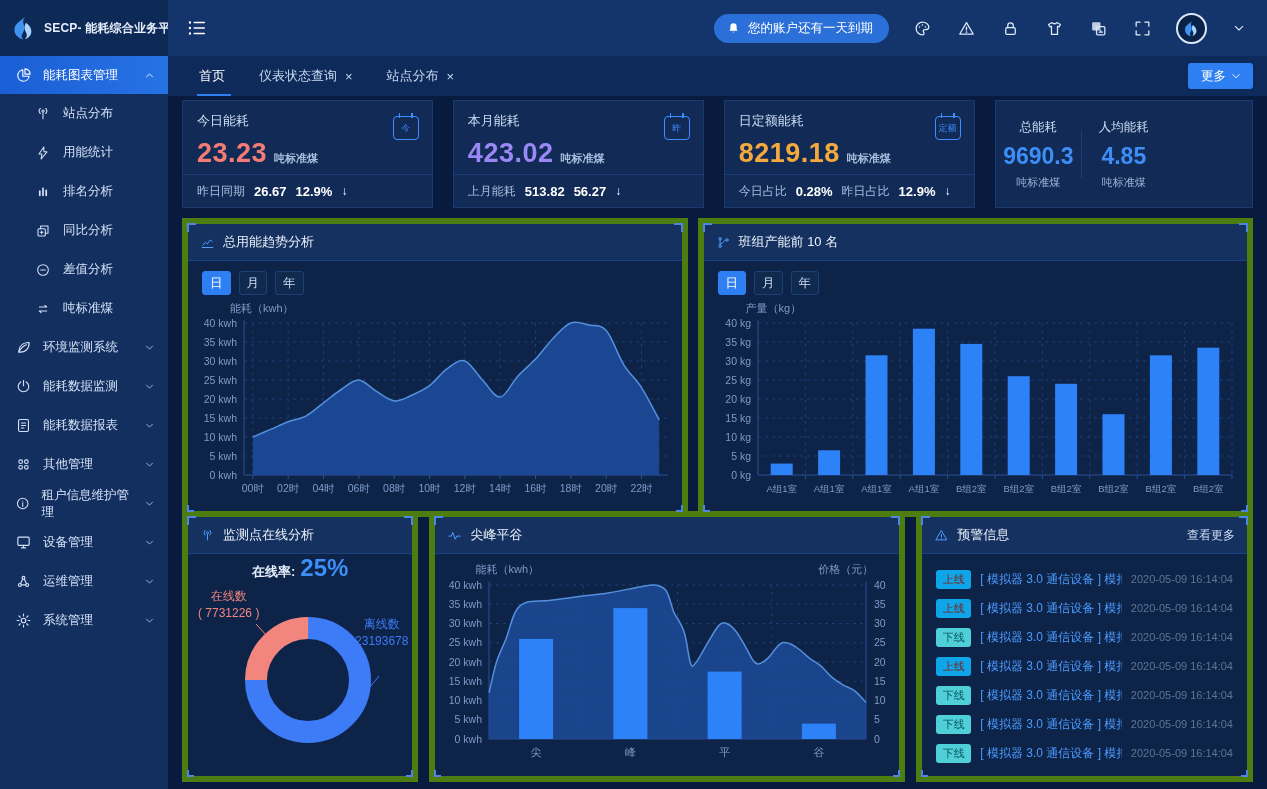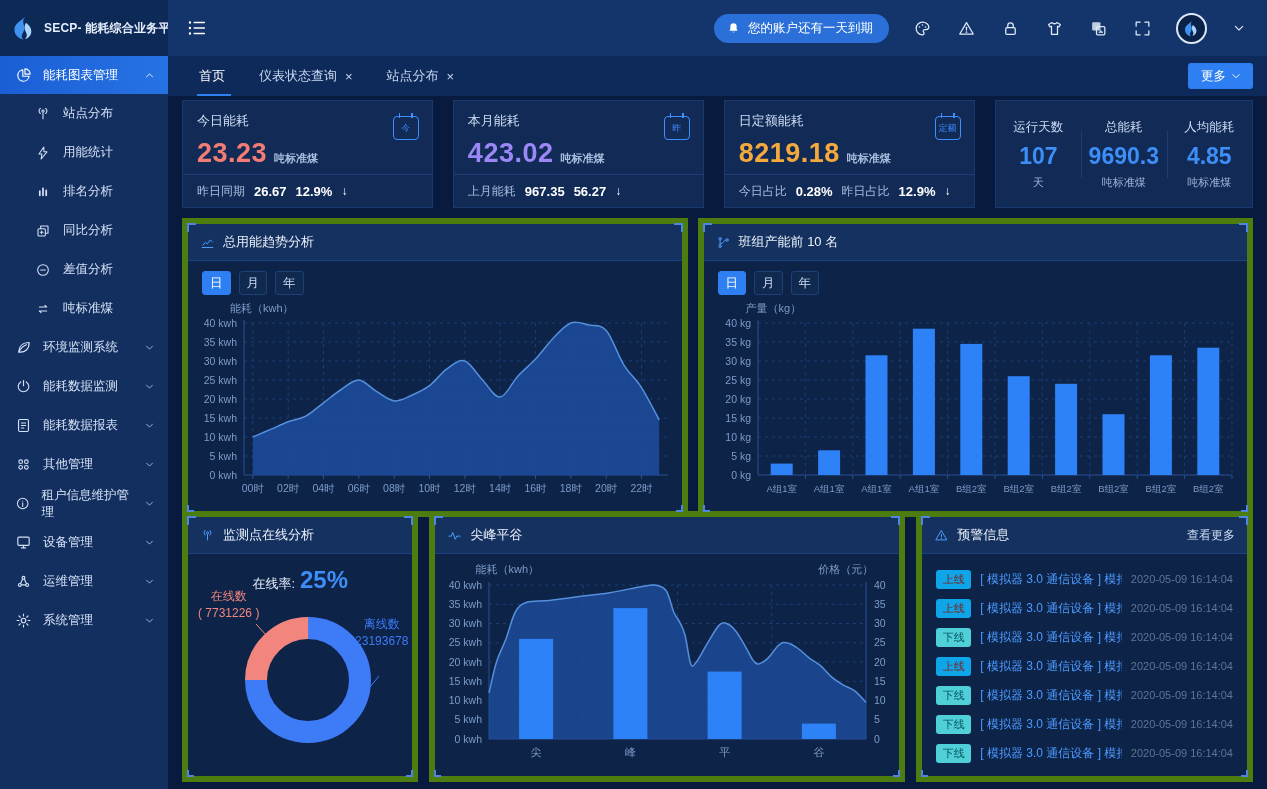--- a/index.html
+++ b/index.html
@@ -76,21 +76,21 @@
 
   .btn-row { display:flex; gap:8px; margin:4px 0 6px 4px; }
   .pbtn { min-width:27px; height:24px; padding:0 7px; display:flex; align-items:center; justify-content:center; background:#10294f; border:1px solid #1d4076; border-radius:3px; font-size:12.5px; color:#cfdef5; }
   .pbtn.active { background:#2e7ff2; border-color:#2e7ff2; color:#fff; }
   .axis-label { font-size:11px; color:#7e9cc8; margin-left:32px; height:14px; }
   .dual-axis-labels { display:flex; justify-content:space-between; font-size:11px; color:#7e9cc8; padding:2px 16px 0 30px; height:17px; }
 
   svg text { font-family:"Liberation Sans",sans-serif; }
 
   
-  .donut-rate { position:absolute; top:12px; left:0; right:0; text-align:center; font-size:13px; color:#e6eefb; z-index:1; }
+  .donut-rate { position:absolute; top:0; left:0; right:0; text-align:center; font-size:13px; color:#e6eefb; z-index:1;font-weight:bold; }
   .donut-rate b { font-size:24px; margin-left:5px; }
   .dlabel { position:absolute; font-size:12px; line-height:1.45; text-align:center; z-index:1; }
 
   
   .view-more { margin-left:auto; font-size:12px; color:#cfdef5; }
   .alert-rows { padding:6px 2px 0; display:flex; flex-direction:column; gap:3px; }
   .alert-row { height:26px; display:flex; align-items:center; gap:9px; padding:0 2px; }
   .badge { width:35px; height:19px; flex:none; border-radius:3px; font-size:11px; display:flex; align-items:center; justify-content:center; }
   .badge.online { background:#0ea5e9; color:#7d231c; }
   .badge.offline { background:#4fd0d8; color:#0a5560; }
@@ -458,21 +458,21 @@
             <div class="stat-main">
               <div class="stat-title">本月能耗</div>
               <div class="stat-line">
                 <span class="stat-value" style="color:#9b87f5">423.02</span>
                 <span class="stat-unit">吨标准煤</span>
               </div>
               <div class="cal-icon">昨</div>
             </div>
             <div class="stat-footer">
               <span>上月能耗</span>
-              <b>967.35</b>
+              <b>513.82</b>
               <b>56.27</b>
               <span class="arrow">↓</span>
             </div>
           </div>
           <div class="stat-card">
             <div class="stat-main">
               <div class="stat-title">日定额能耗</div>
               <div class="stat-line">
                 <span class="stat-value" style="color:#f4a93d">8219.18</span>
                 <span class="stat-unit">吨标准煤</span>
@@ -481,25 +481,20 @@
             </div>
             <div class="stat-footer">
               <span>今日占比</span>
               <b>0.28%</b>
               <span style="">昨日占比</span>
               <b>12.9%</b>
               <span class="arrow">↓</span>
             </div>
           </div>
           <div class="summary-card">
-            <div class="sum-col">
-              <div class="sum-label">运行天数</div>
-              <div class="sum-value">107</div>
-              <div class="sum-unit">天</div>
-            </div>
             <div class="sum-col">
               <div class="sum-label">总能耗</div>
               <div class="sum-value">9690.3</div>
               <div class="sum-unit">吨标准煤</div>
             </div>
             <div class="sum-col">
               <div class="sum-label">人均能耗</div>
               <div class="sum-value">4.85</div>
               <div class="sum-unit">吨标准煤</div>
             </div>

